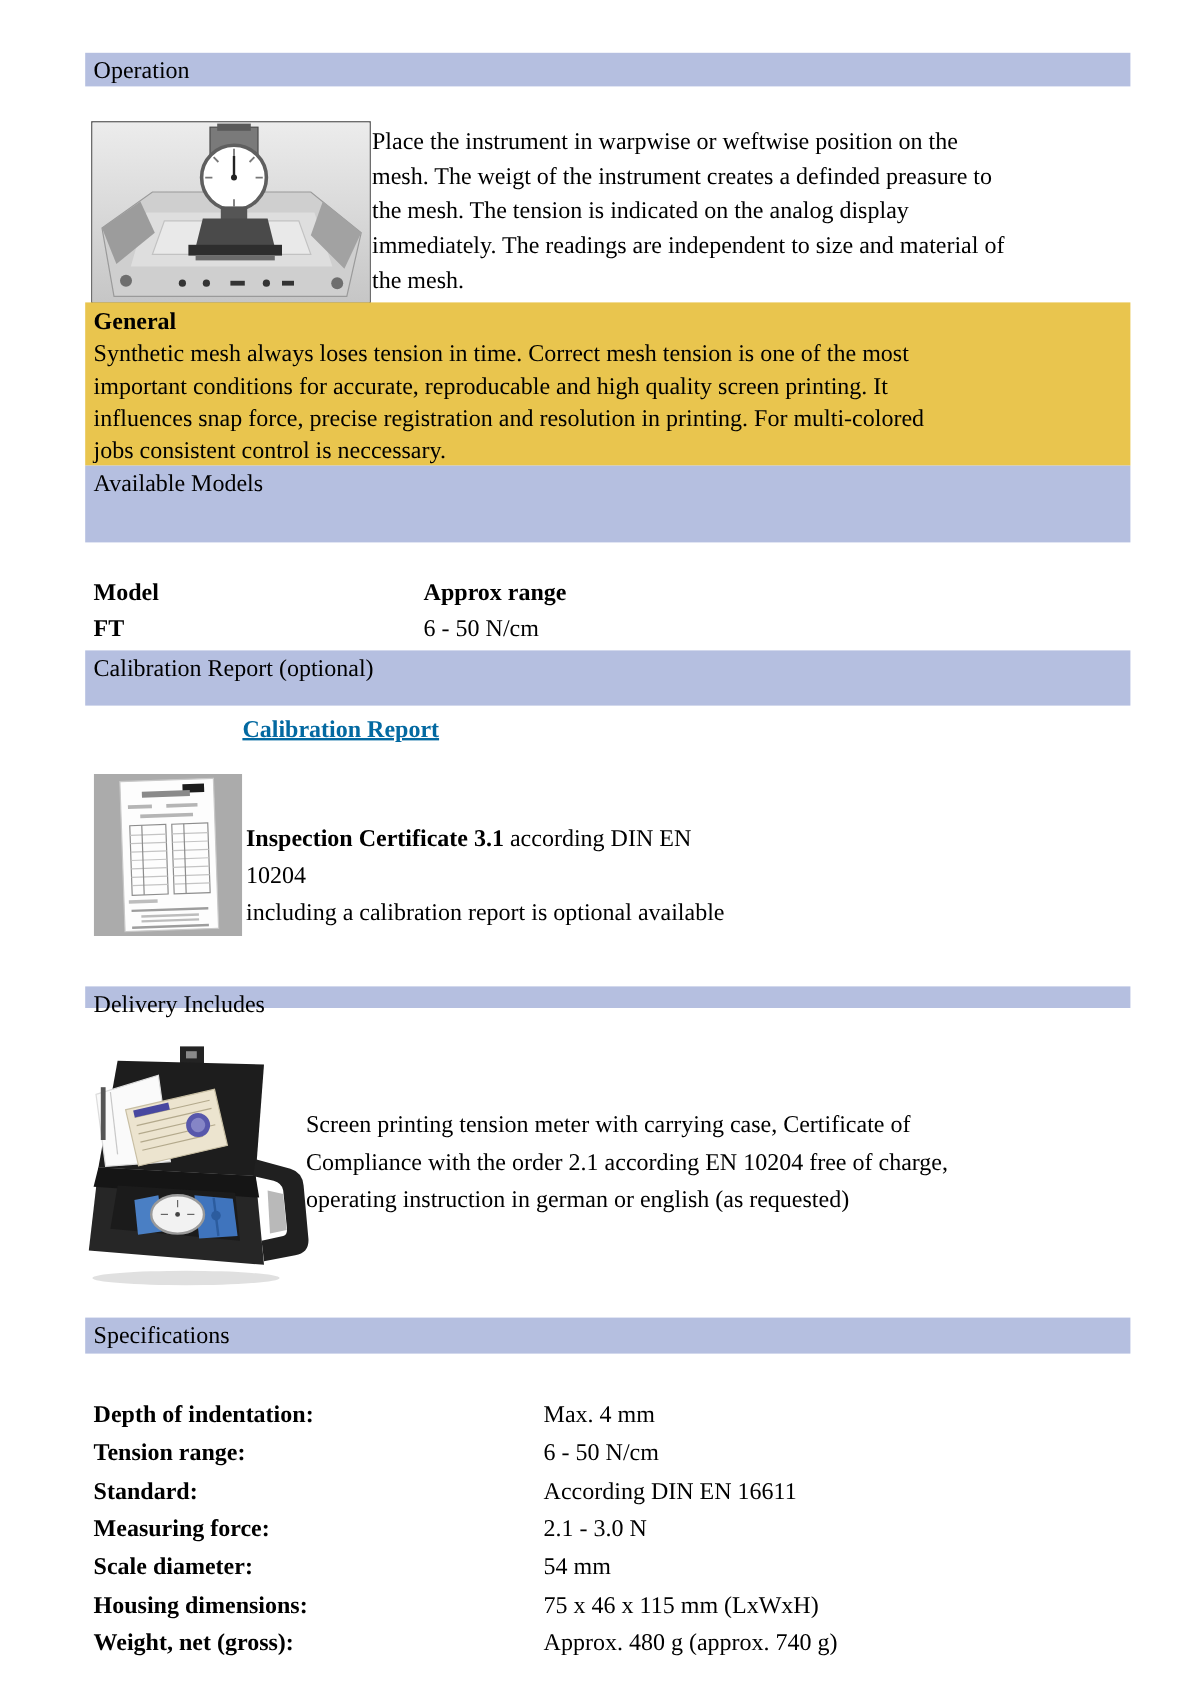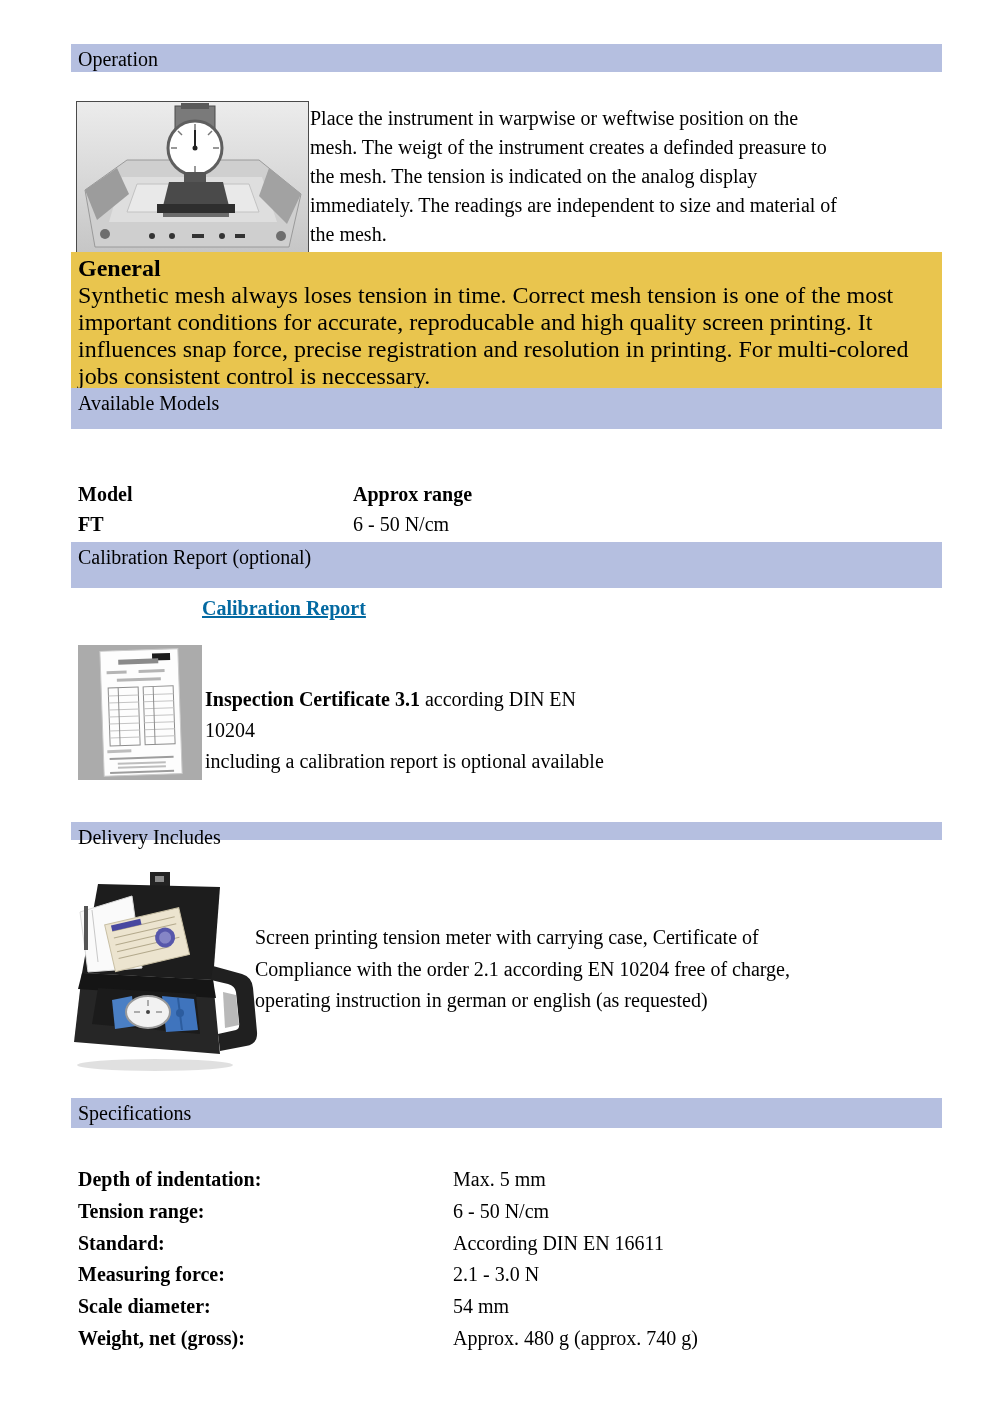--- a/index.html
+++ b/index.html
@@ -4,21 +4,21 @@
 <style>
   html,body{margin:0;padding:0;background:#ffffff;}
   .page{position:relative;width:1000px;height:1414px;background:#ffffff;overflow:hidden;
         font-family:"Liberation Serif","DejaVu Serif",serif;color:#000;}
   .abs{position:absolute;}
   .bar{background:#b5bfe0;width:871px;left:71px;font-size:20px;line-height:26px;
        padding:2px 0 16px 7px;box-sizing:border-box;}
   .txt{font-size:20px;}
   .b{font-weight:bold;}
   .yellow{background:#e9c54e;width:871px;left:71px;box-sizing:border-box;
-          padding:3px 10px 0 7px;font-size:24px;line-height:27px;}
+          padding:3px 10px 0 7px;font-size:20px;line-height:27px;}
   .figure{overflow:hidden;}
   .meter-border{border:1px solid #4a4a4a;}
   .link{font-size:20px;font-weight:bold;color:#0369a1;text-decoration:underline;}
   .models{font-size:20px;line-height:30px;}
   .models .row{display:flex;}
   .models .c1{width:275px;}
   .spec{font-size:20px;}
   .spec .row{display:flex;height:31.7px;align-items:center;}
   .spec .label{width:375px;font-weight:bold;}
   .lines div{white-space:nowrap;}
@@ -82,21 +82,21 @@
   </div>
 
   <div class="abs yellow lines" style="top:252px;height:136px;">
     <div class="b">General</div>
     <div>Synthetic mesh always loses tension in time. Correct mesh tension is one of the most</div>
     <div>important conditions for accurate, reproducable and high quality screen printing. It</div>
     <div>influences snap force, precise registration and resolution in printing. For multi-colored</div>
     <div>jobs consistent control is neccessary.</div>
   </div>
 
-  <div class="abs bar" style="top:388px;height:41px;">
+  <div class="abs bar" style="top:388px;height:64px;">
     <span>Available Models</span>
   </div>
 
   <div class="abs models" style="top:479px;left:78px;width:860px;">
     <div class="row">
       <span class="c1 b">Model</span>
       <span class="b">Approx range</span>
     </div>
     <div class="row">
       <span class="c1 b">FT</span>
@@ -205,37 +205,41 @@
     <div>operating instruction in german or english (as requested)</div>
   </div>
 
   <div class="abs bar" style="top:1098px;height:30px;">
     <span>Specifications</span>
   </div>
 
   <div class="abs spec" style="top:1164px;left:78px;width:860px;">
     <div class="row">
       <span class="label">Depth of indentation:</span>
-      <span>Max. 5 mm</span>
+      <span>Max. 4 mm</span>
     </div>
     <div class="row">
       <span class="label">Tension range:</span>
       <span>6 - 50 N/cm</span>
     </div>
     <div class="row">
       <span class="label">Standard:</span>
       <span>According DIN EN 16611</span>
     </div>
     <div class="row">
       <span class="label">Measuring force:</span>
       <span>2.1 - 3.0 N</span>
     </div>
     <div class="row">
       <span class="label">Scale diameter:</span>
       <span>54 mm</span>
     </div>
     <div class="row">
+      <span class="label">Housing dimensions:</span>
+      <span>75 x 46 x 115 mm (LxWxH)</span>
+    </div>
+    <div class="row">
       <span class="label">Weight, net (gross):</span>
       <span>Approx. 480 g (approx. 740 g)</span>
     </div>
   </div>
 
 </div>
 
 </body></html>

